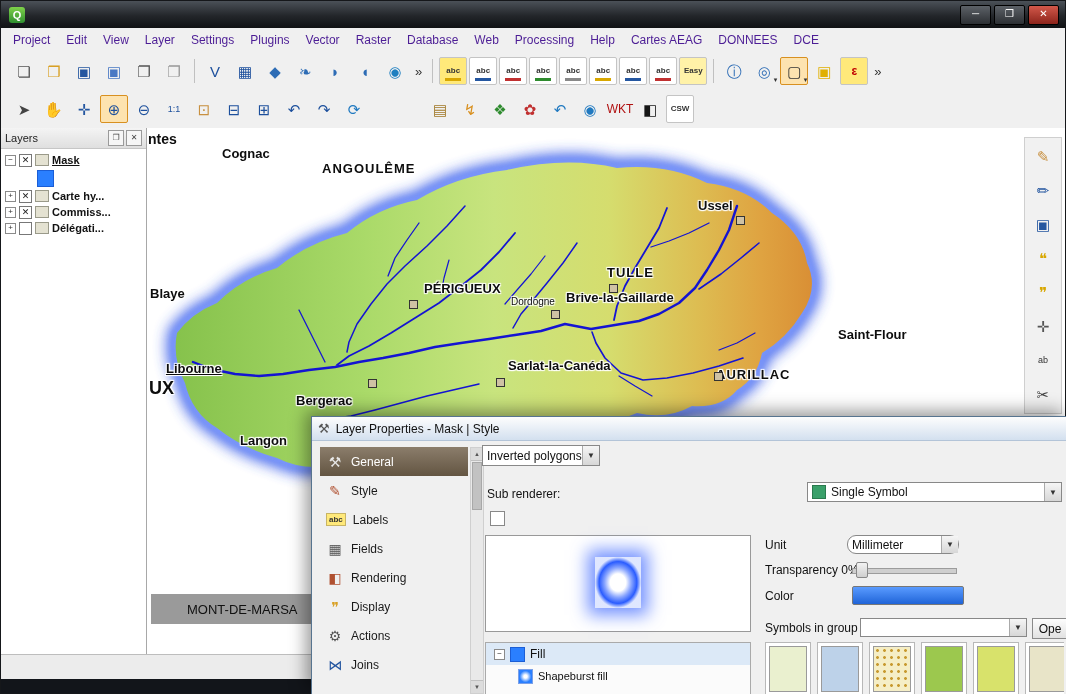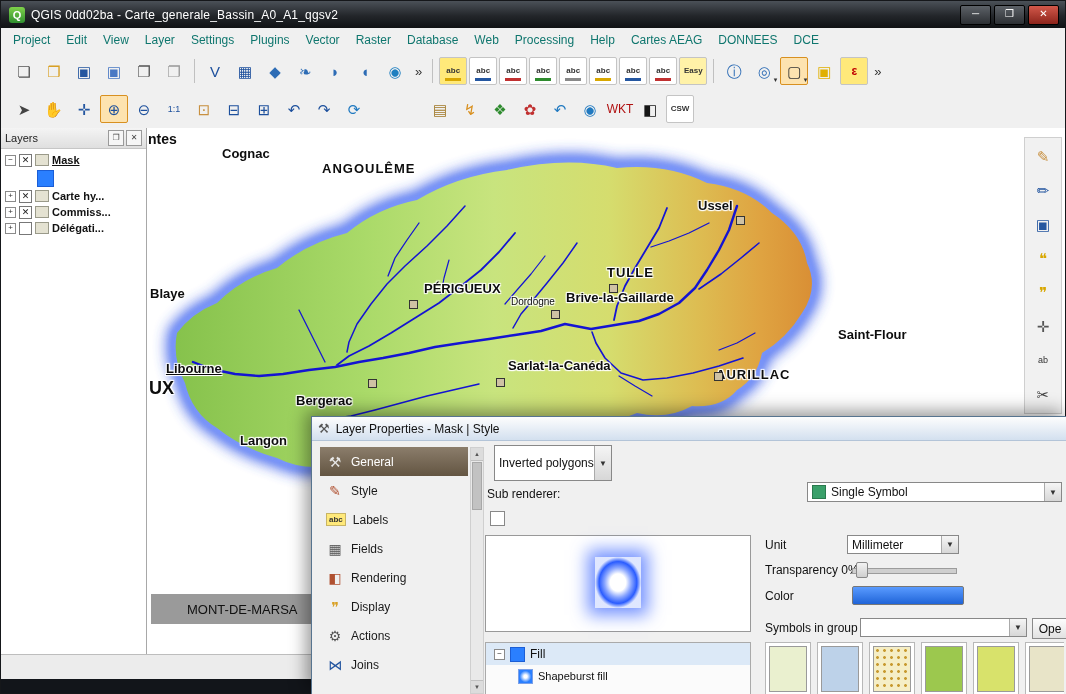--- a/index.html
+++ b/index.html
@@ -14,21 +14,21 @@
     color:#fff;font-size:11px;font-weight:bold;text-align:center;line-height:16px;}
   .wtitle{font-size:12px;letter-spacing:.2px;}
   .wbtns{margin-left:auto;display:flex;gap:3px;margin-right:6px;}
   .wbtn{width:29px;height:18px;border:1px solid #000;border-radius:2px;color:#fff;font-size:10px;
     text-align:center;line-height:16px;background:linear-gradient(#5c6167,#2c2f33);}
   .wbtn.close{background:linear-gradient(#d2584a,#8d241b);}
 
   
   .menubar{position:absolute;top:27px;left:0;right:0;height:24px;background:#f0f0f0;display:flex;
     align-items:center;padding-left:4px;border-bottom:1px solid #dcdcdc;}
-  .menu-item{padding:3px 8px;font-size:12px;color:#0f766e;white-space:nowrap;}
+  .menu-item{padding:3px 8px;font-size:12px;color:#4c1d95;white-space:nowrap;}
 
   
   .toolbar{position:absolute;left:0;right:0;background:#f0f0f0;display:flex;align-items:center;padding-left:8px;}
   #toolbar1{top:51px;height:38px;}
   #toolbar2{top:89px;height:38px;border-bottom:1px solid #c9c9c9;}
   .tbtn{width:28px;height:28px;margin:0 1px;border:1px solid transparent;border-radius:2px;display:flex;
     align-items:center;justify-content:center;position:relative;box-sizing:border-box;flex:none;}
   .tbtn .g{font-size:15px;line-height:1;}
   .tbtn.active{background:#fde3b0;border-color:#d89020;}
   .tbtn.chip{background:#fff;border-color:#c4c4c4;}
@@ -123,21 +123,20 @@
   .swin{width:100%;height:100%;border:1px solid #9a9a9a;box-sizing:border-box;}
   .swin.dots{background-color:#f5eec6;background-image:radial-gradient(#c89a30 1.2px,transparent 1.6px);background-size:7px 7px;}
 </style>
 </head>
 <body>
 
 <div id="app">
 
   <div class="titlebar">
     <div class="qicon">Q</div>
-    <div class="wtitle">QGIS 0dd02ba - Carte_generale_Bassin_A0_A1_qgsv2</div>
     <div class="wbtns">
       <div class="wbtn">─</div>
       <div class="wbtn">❐</div>
       <div class="wbtn close">✕</div>
     </div>
   </div>
 
   <div class="menubar" id="menubar">
       <div class="menu-item">Project</div>
       <div class="menu-item">Edit</div>
@@ -498,41 +497,41 @@
           <div class="tlabel">Joins</div>
         </div>
       </div>
     <div id="dscroll">
       <div class="sarrow">▲</div>
       <div class="sthumb"></div>
       <div class="sarrow down">▼</div>
     </div>
     <div id="dcontent">
 
-      <div class="combo" style="left:0;top:2px;width:118px;height:36px;margin-left:12px;">
+      <div class="combo" style="left:0;top:2px;width:118px;height:21px;">
         <span>Inverted polygons</span>
         <span class="ca">▼</span>
       </div>
 
       <div class="combo" style="left:325px;top:39px;width:255px;height:20px;">
         <span class="symi"></span>
         <span>Single Symbol</span>
         <span class="ca">▼</span>
       </div>
 
       <div class="dlabel" style="left:5px;top:44px;">Sub renderer:</div>
 
       <div class="cb13" style="left:8px;top:68px;"></div>
 
       <div class="preview">
         <div class="glowsq"></div>
       </div>
 
       <div class="dlabel" style="left:283px;top:95px;">Unit</div>
-      <div class="combo" style="left:365px;top:92px;width:112px;height:19px;">
+      <div class="combo" style="left:365px;top:92px;width:112px;height:19px;border-radius:9px;">
         <span>Millimeter</span>
         <span class="ca">▼</span>
       </div>
 
       <div class="dlabel" style="left:283px;top:120px;">Transparency 0%</div>
       <div class="slider" style="left:370px;top:119px;width:105px;">
         <div class="groove"></div>
         <div class="handle"></div>
       </div>
 

